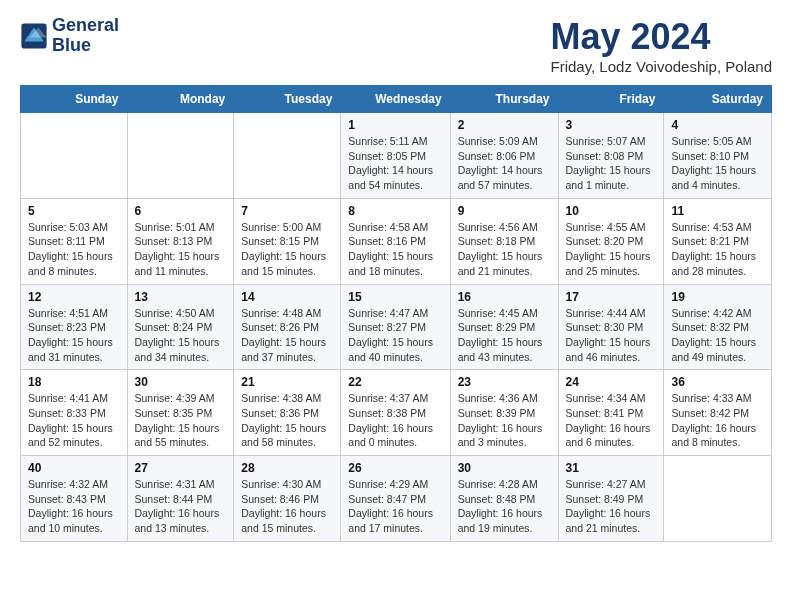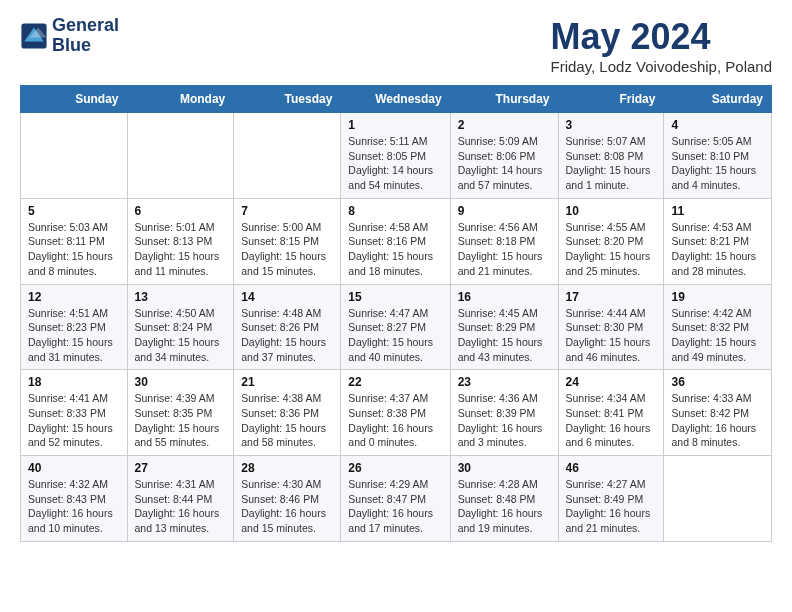--- a/index.html
+++ b/index.html
@@ -246,19 +246,19 @@
         </td>
         <td>
           <div class="day-number">26</div>
           <div class="day-info">Sunrise: 4:29 AM<br>Sunset: 8:47 PM<br>Daylight: 16 hours and 17 minutes.</div>
         </td>
         <td>
           <div class="day-number">30</div>
           <div class="day-info">Sunrise: 4:28 AM<br>Sunset: 8:48 PM<br>Daylight: 16 hours and 19 minutes.</div>
         </td>
         <td>
-          <div class="day-number">46</div>
+          <div class="day-number">31</div>
           <div class="day-info">Sunrise: 4:27 AM<br>Sunset: 8:49 PM<br>Daylight: 16 hours and 21 minutes.</div>
         </td>
         <td class="empty-cell"></td>
       </tr>
     </tbody>
 </table>
 
 </body></html>

